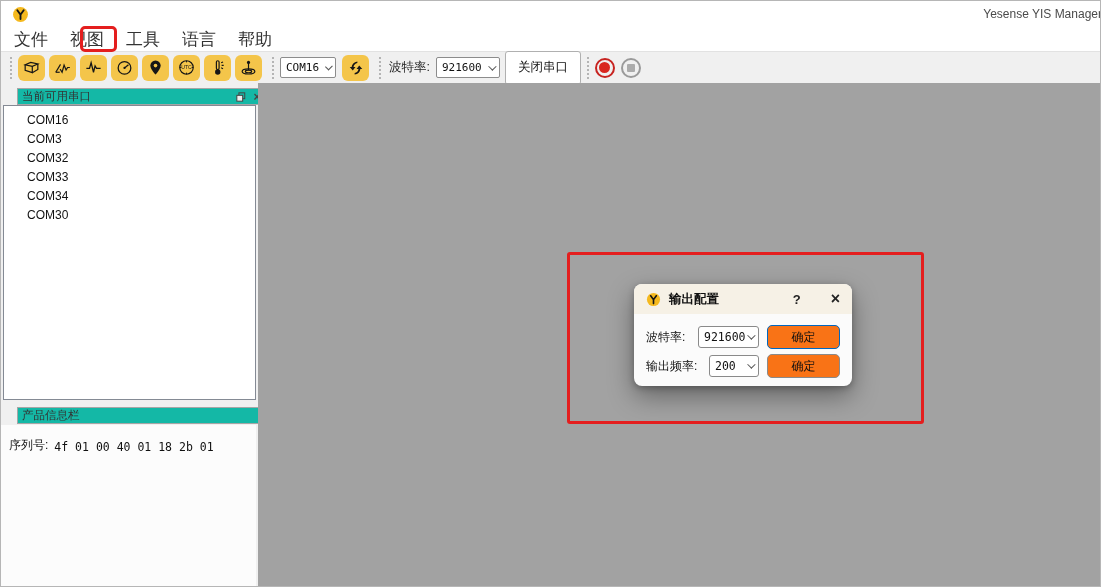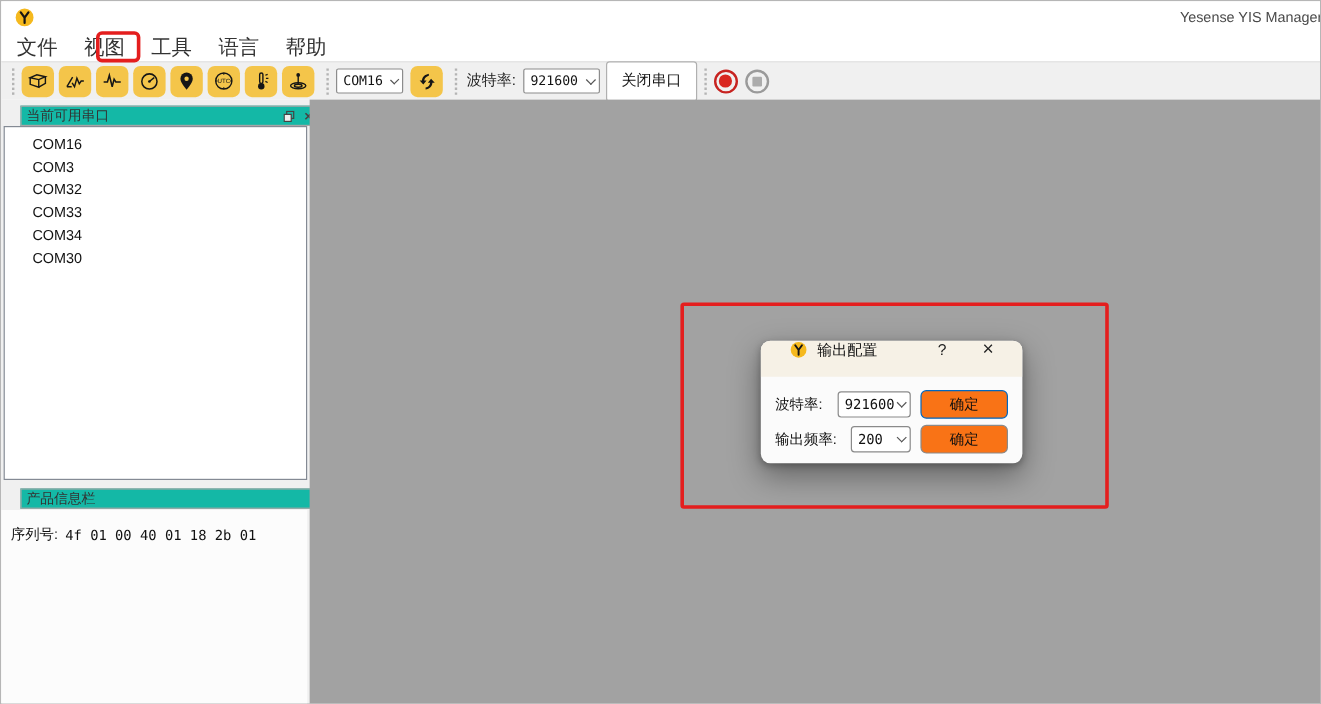--- a/index.html
+++ b/index.html
@@ -40,29 +40,29 @@
   
   .dock { position:absolute; left:0; top:82px; width:257px; height:505px; background:#f0f0f0; }
   .panel-head { position:absolute; left:16px; width:253px; height:17px; background:#14b8a6;
     border:1px solid #a6a6a6; display:flex; align-items:center; font-size:11.5px; color:#333; padding:0 4px; }
   .panel-head .sp { flex:1; }
   .ph-ico { display:flex; align-items:center; justify-content:center; width:16px; height:14px; color:#444; }
   .ports-list { position:absolute; left:2px; top:22px; width:253px; height:295px; background:#ffffff;
     border:1px solid #848a94; padding-top:5px; overflow:hidden; }
   .port-item { height:19px; line-height:19px; padding-left:23px; font-size:12px; color:#111; }
   .info-area { position:absolute; left:0; top:342px; width:255px; height:163px; background:#fcfcfc; }
-  .inforow { position:absolute; left:8px; display:flex; align-items:center; gap:6px; }
+  .inforow { position:absolute; left:8px; display:flex; align-items:flex-end; gap:6px; }
   .cnlabel { font-size:12px; color:#111; }
   .monoval { font-family:"DejaVu Sans Mono","Liberation Mono",monospace; font-size:11.5px; color:#111; }
   
   .workspace { position:absolute; left:257px; top:82px; width:844px; height:505px; background:#a2a2a2; }
   
   .dialog { position:absolute; left:633px; top:283px; width:218px; height:102px; border-radius:8px;
     background:#fbfbfb; box-shadow:0 10px 26px rgba(0,0,0,.38), 0 2px 6px rgba(0,0,0,.25); overflow:hidden; }
-  .d-title { height:30px; background:#f6f1e6; display:flex; padding:0 24px; }
+  .d-title { height:30px; background:#f6f1e6; display:flex; align-items:center; padding:0 12px;font-weight:bold; }
   .d-title .dlogo { width:15px; height:15px; }
   .d-title .dt { margin-left:8px; font-size:12.5px; color:#111; }
   .d-title .sp { flex:1; }
   .d-help { font-size:13px; color:#222; margin-right:30px; }
   .d-close { font-size:16px; color:#222; line-height:1; }
   .d-row { position:absolute; height:24px; display:flex; align-items:center; }
   .d-row .lbl { position:absolute; left:12px; font-size:12px; color:#111; white-space:nowrap; }
   .d-combo { position:absolute; height:22px; border:1px solid #8a8a8a; border-radius:3px; background:#fff;
     display:flex; align-items:center; padding:0 5px; justify-content:space-between; }
   .d-combo .val { font-family:"DejaVu Sans Mono","Liberation Mono",monospace; font-size:11.5px; color:#111; }

